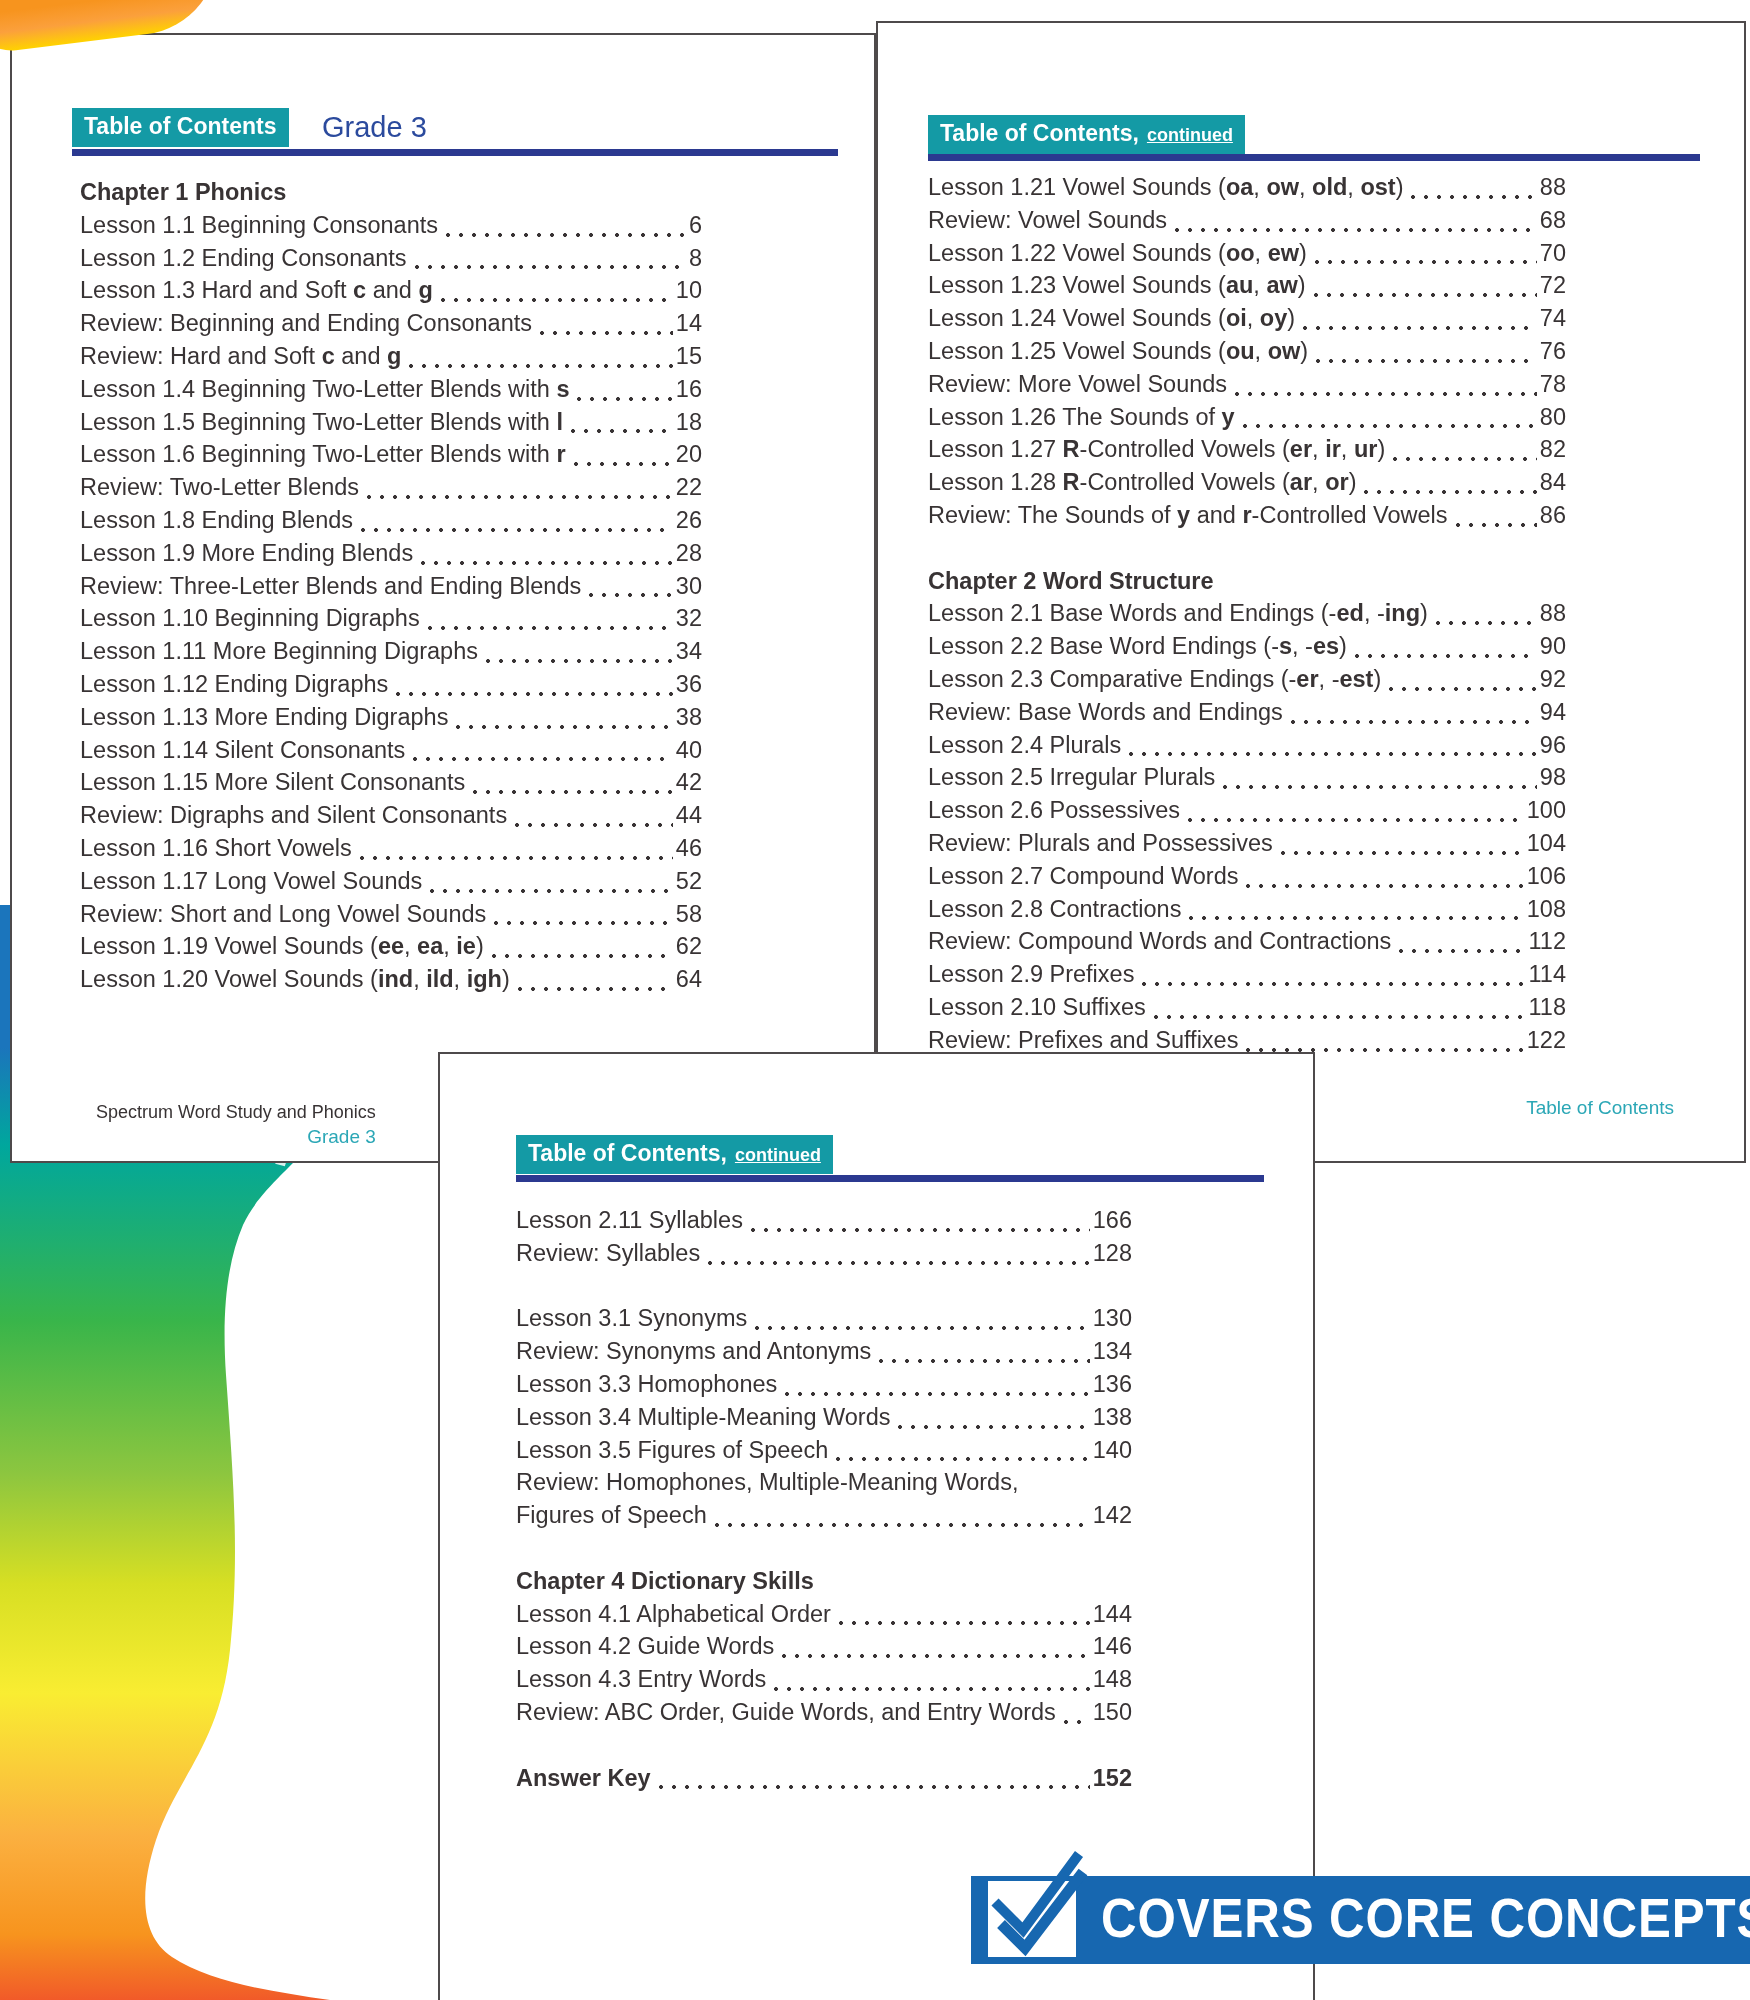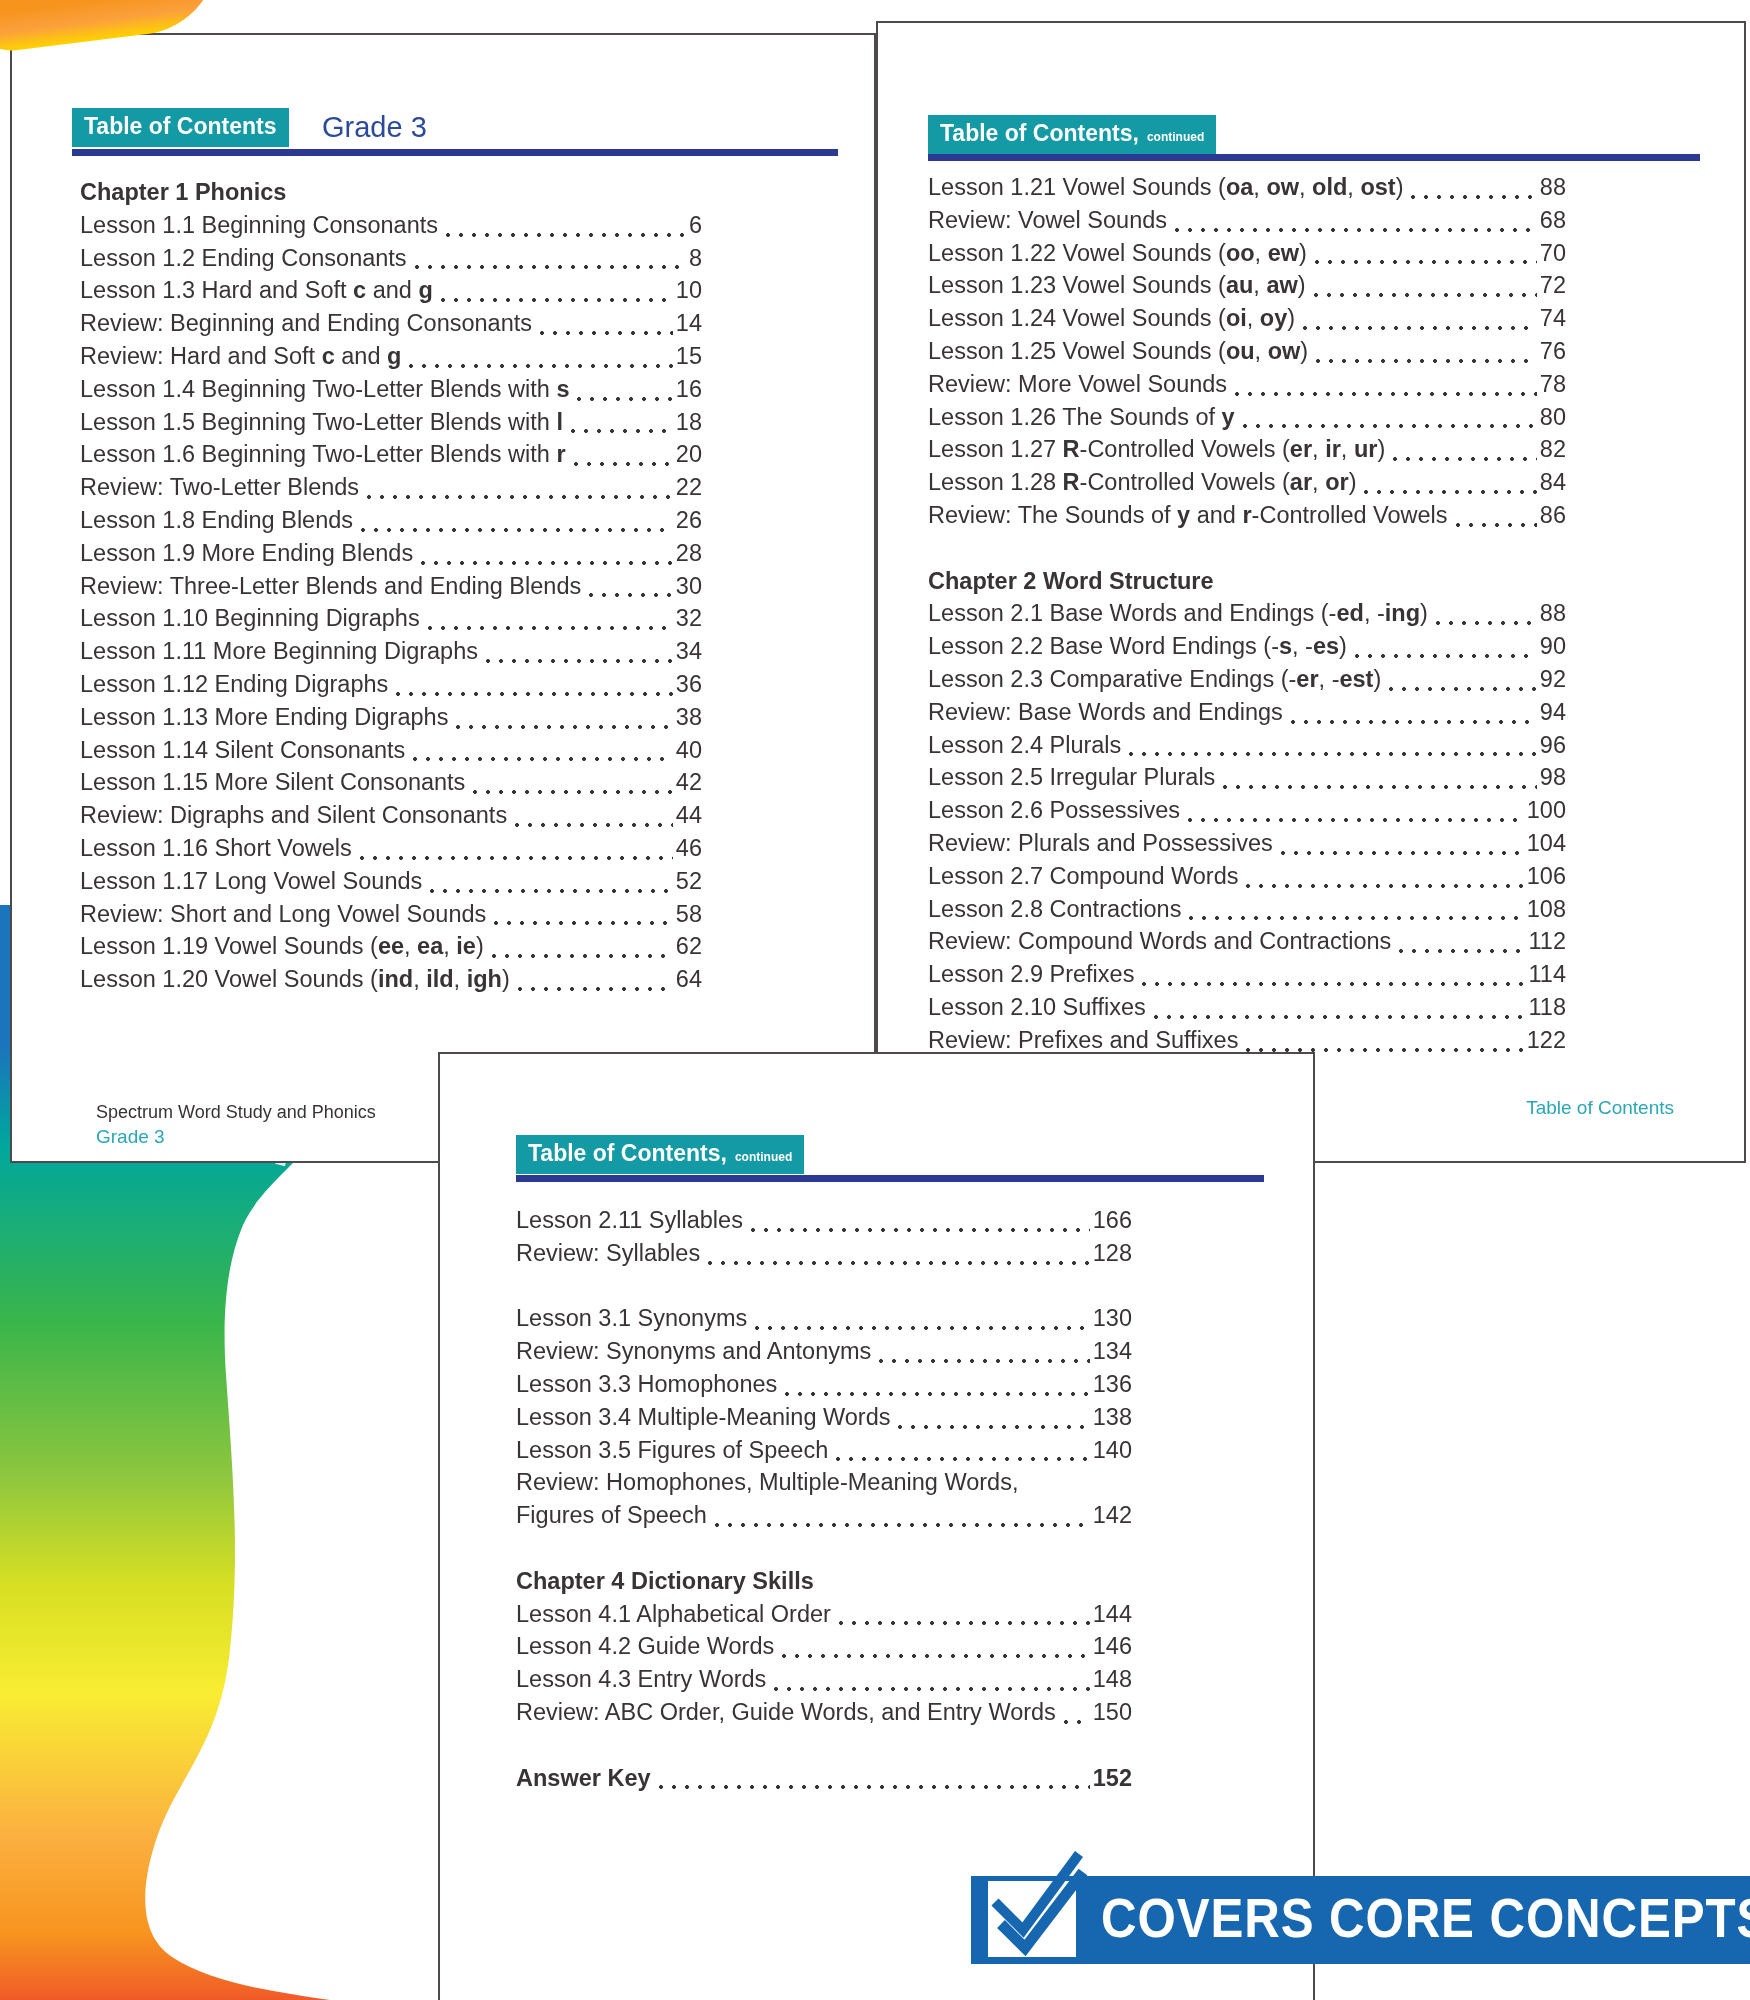--- a/index.html
+++ b/index.html
@@ -4,20 +4,21 @@
 <style>
   * { box-sizing: border-box; margin: 0; padding: 0; }
   html,body { background:#ffffff; }
   .canvas {
     position: relative;
     width: 1750px; height: 2000px;
     background: #ffffff;
     overflow: hidden;
     font-family: "Liberation Sans", sans-serif;
     color: var(--text, #383334);
+    text-align: right;
   }
 
   
   #blob {
     position: absolute; left: -30px; top: -48px; width: 252px; height: 88px;
     background: linear-gradient(180deg, var(--blob-orange,#f7941e) 55%, #fba03c 78%, var(--blob-yellow,#ffd200) 100%);
     border-radius: 0 0 80px 40px;
     transform: rotate(-7deg);
     z-index: 2;
   }
@@ -33,21 +34,21 @@
   #panel2 { left: 876px; top: 21px;   width: 870px; height: 1142px; z-index: 1; }
   #panel3 { left: 438px; top: 1052px; width: 877px; height: 960px;  z-index: 3; }
 
   .badge {
     position: absolute;
     display: inline-flex; align-items: baseline; gap: 8px;
     background: var(--teal, #149aa5); color: #ffffff;
     font-weight: bold; padding: 5px 12px 7px 12px; white-space: nowrap;
   }
   .badge .main   { font-size: 23px; }
-  .badge .suffix { font-size: 12px; }
+  .badge .suffix { font-size: 18px; text-decoration: underline; }
   .badge .suffix:empty { display: none; }
 
   .grade {
     position: absolute; left: 310px; top: 76px;
     font-size: 29px; color: var(--title-blue, #2b4a9d); white-space: nowrap;
   }
   .rule { position: absolute; height: 7px; background: var(--rule-blue, #2b3990); }
 
   #panel1 .badge { left: 60px; top: 73px; }
   #panel1 .rule  { left: 60px; top: 114px; width: 766px; }

